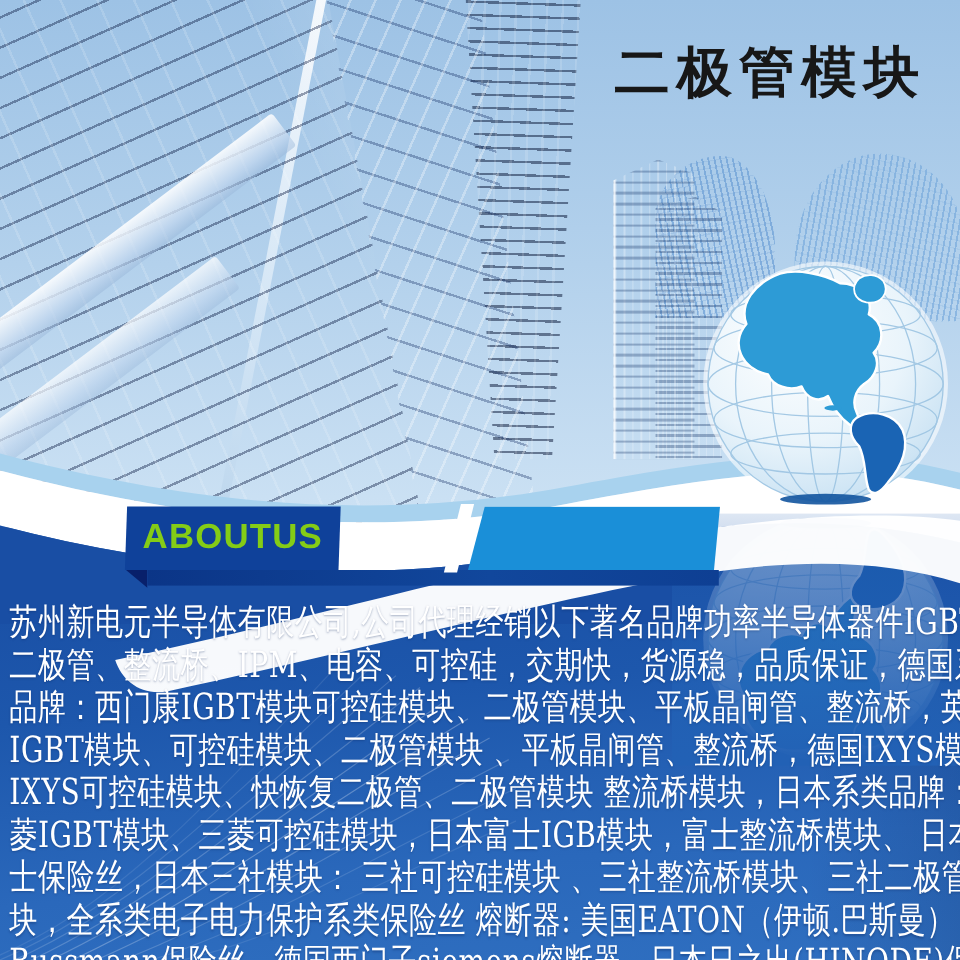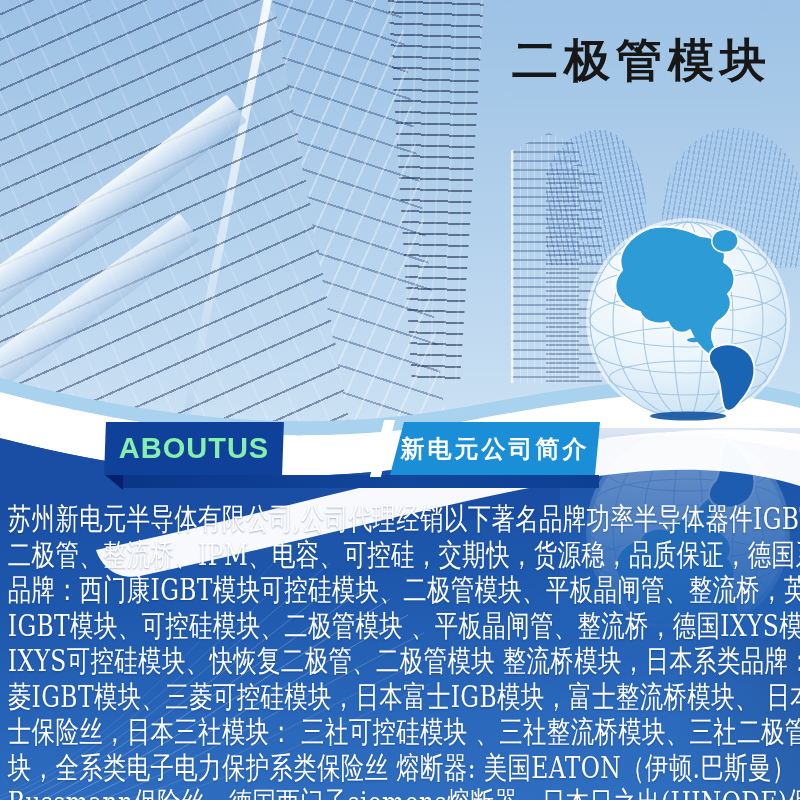--- a/index.html
+++ b/index.html
@@ -79,21 +79,21 @@
     transform:skewX(-2deg);}
   .banner-slash{position:absolute;left:272px;top:0;width:11px;height:57px;background:#ffffff;
     transform:skewX(-14deg);}
   .banner-light{position:absolute;left:285px;top:2px;width:210px;height:53px;background:#1a8fd8;
     clip-path:polygon(14px 0,100% 0,calc(100% - 5px) 100%,0 100%);}
   .banner-shadow{position:absolute;left:18px;top:55px;width:476px;height:13px;
     background:linear-gradient(90deg,#0b3587,#11479c 60%,#0e3f93);}
   .banner-fold{position:absolute;left:0;top:55px;width:18px;height:15px;background:#08206b;
     clip-path:polygon(0 0,100% 0,100% 100%);}
   .about-label{position:absolute;left:0;top:2px;width:178px;height:53px;line-height:53px;
-    text-align:center;color:#86efac;font-size:29px;font-weight:bold;letter-spacing:1px;
+    text-align:center;color:#84cc16;font-size:29px;font-weight:bold;letter-spacing:1px;
     font-family:"Liberation Sans","DejaVu Sans",sans-serif;}
   .banner-subtitle{position:absolute;left:285px;top:2px;width:210px;height:53px;line-height:54px;
     text-align:center;color:#fff;font-size:24px;font-weight:bold;letter-spacing:3px;
     font-family:"DejaVu Serif","Liberation Serif",serif;}
 
   
   svg.fan{position:absolute;left:0;top:555px;z-index:12;display:block;opacity:.9;}
 
   
   .intro{position:absolute;left:0;top:501px;width:1030px;z-index:13;
@@ -170,21 +170,20 @@
     </g>
   </svg>
 
   <div class="banner">
     <div class="banner-dark"></div>
     <div class="banner-shadow"></div>
     <div class="banner-fold"></div>
     <div class="banner-slash"></div>
     <div class="banner-light"></div>
     <div class="about-label">ABOUTUS</div>
-    <div class="banner-subtitle">新电元公司简介</div>
   </div>
 
   <svg class="fan" width="430" height="245" viewBox="0 0 430 245" aria-hidden="true">
     <g fill="none">
       <path d="M-10,245 C90,205 160,130 290,-10" stroke="rgba(255,255,255,.10)" stroke-width="1"></path>
       <path d="M0,245 C100,202 175,128 310,0" stroke="rgba(255,255,255,.14)" stroke-width="1"></path>
       <path d="M12,245 C112,200 192,126 330,8" stroke="rgba(255,255,255,.18)" stroke-width="1"></path>
       <path d="M26,245 C126,198 210,126 350,18" stroke="rgba(255,255,255,.22)" stroke-width="1"></path>
       <path d="M42,245 C142,198 228,128 370,30" stroke="rgba(255,255,255,.26)" stroke-width="1"></path>
       <path d="M60,245 C158,200 246,132 390,44" stroke="rgba(255,255,255,.30)" stroke-width="1"></path>

